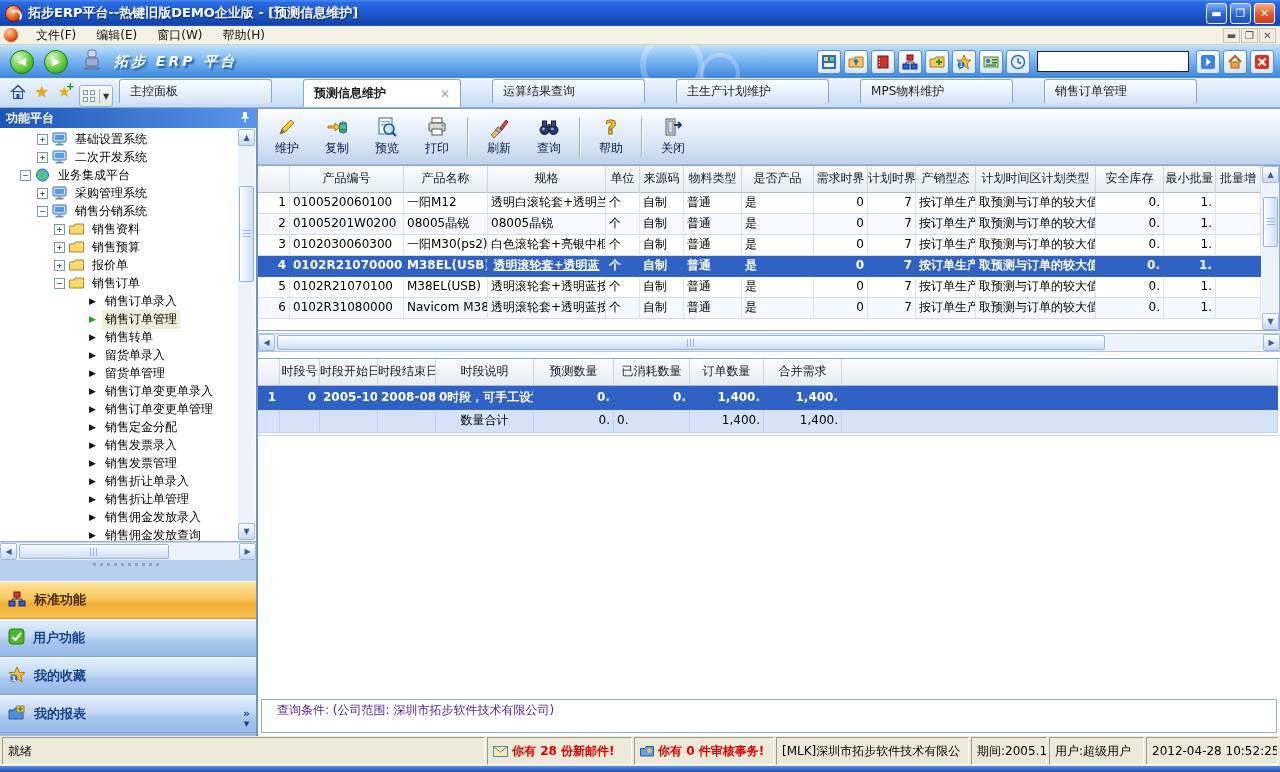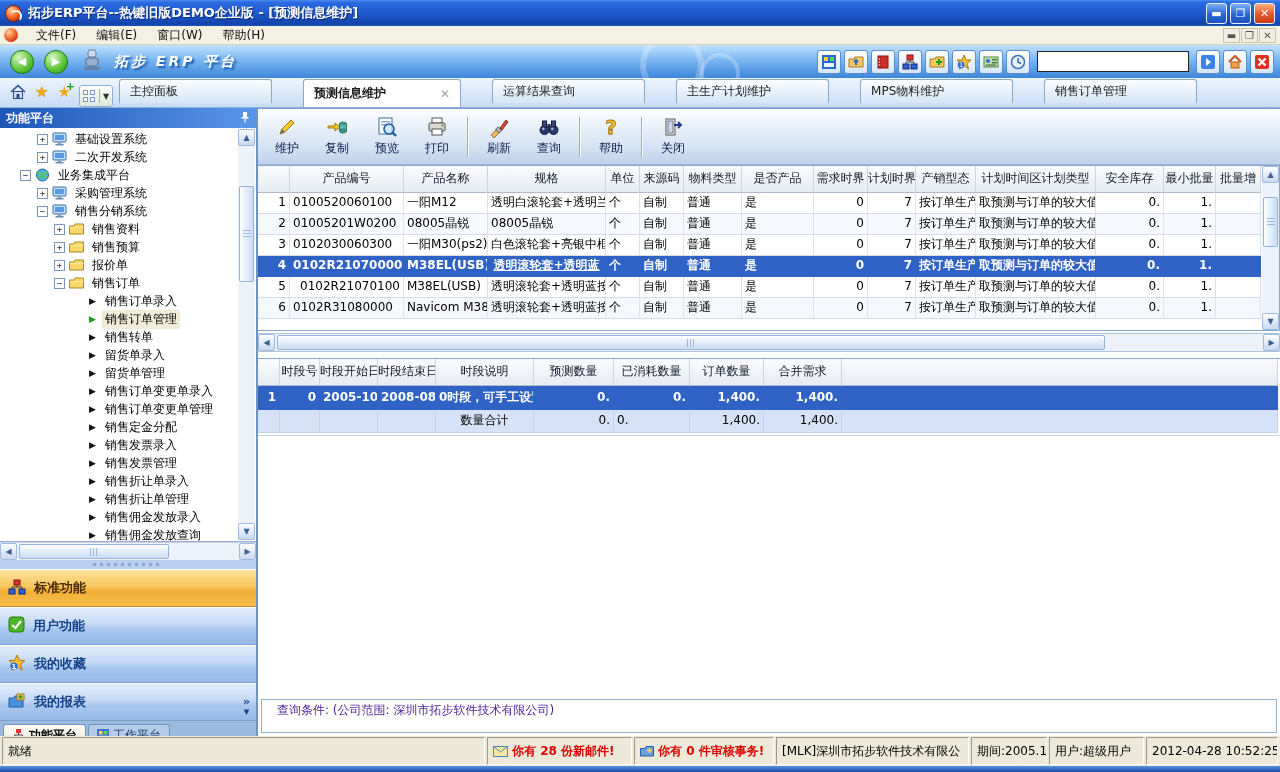--- a/index.html
+++ b/index.html
@@ -101,21 +101,21 @@
   .htrack{flex:1;position:relative;height:17px;}
   .hthumb{position:absolute;top:0;height:15px;margin:1px 0;border:1px solid #95b4dc;border-radius:2px;
     background:linear-gradient(180deg,#fdfeff,#cbdcf6);}
   .splitter{height:9px;flex:none;background:#b8cfee;display:flex;align-items:center;justify-content:center;}
   .splitter i{width:70px;height:3px;
     background:repeating-linear-gradient(90deg,#8aa6cc 0 3px,transparent 3px 7px);}
   .spanel{height:38px;flex:none;display:flex;align-items:center;padding:0 8px;gap:8px;
     font-size:13px;font-weight:bold;color:#15428b;border-top:1px solid #ffffff;border-bottom:1px solid #7aa0cc;
     background:linear-gradient(180deg,#e3eefb 0%,#c3d9f5 45%,#a9c6ee 60%,#97b9e8 100%);}
   .spanel.active{color:#4a2a00;border-bottom:1px solid #c98a2a;
-    background:linear-gradient(180deg,#fde29a 0%,#f8c860 45%,#f3ae35 60%,#f6bf4e 100%);}
+    background:linear-gradient(180deg,#fde29a 0%,#f8c860 45%,#f3ae35 60%,#f6bf4e 100%);margin-top:12px;}
   .sfiller{flex:1;position:relative;background:linear-gradient(180deg,#cfe0f6,#a8c4ea);}
   .chev{position:absolute;right:6px;bottom:4px;color:#15428b;font-size:11px;font-weight:bold;line-height:10px;text-align:center;}
   .s-tabs{height:24px;flex:none;display:flex;align-items:flex-end;background:#9db9dd;padding-left:3px;gap:2px;}
   .s-tab{height:21px;display:flex;align-items:center;gap:4px;font-size:12px;padding:0 8px;
     border:1px solid #6f94c0;border-bottom:none;border-radius:3px 3px 0 0;background:#b4cbe8;color:#1a3a6a;}
   .s-tab.active{background:linear-gradient(180deg,#fdfdf8,#e8e6da);font-weight:bold;color:#000;}
 
   
   .content{flex:1;display:flex;flex-direction:column;background:#fff;min-width:0;border-top:1px solid #7a9cc8;}
   .ctoolbar{height:56px;flex:none;display:flex;align-items:center;padding:0 4px;position:relative;
@@ -727,21 +727,21 @@
               <div class="gc" style="width: 54px; text-align: right;">0</div>
               <div class="gc" style="width: 48px; text-align: right;">7</div>
               <div class="gc" style="width: 60px; text-align: left;">按订单生产</div>
               <div class="gc" style="width: 120px; text-align: left;">取预测与订单的较大值</div>
               <div class="gc" style="width: 68px; text-align: right;">0.</div>
               <div class="gc" style="width: 52px; text-align: right;">1.</div>
               <div class="gc" style="width: 45px; text-align: left;"></div>
             </div>
             <div class="grow ">
               <div class="gc" style="width: 32px; text-align: right;">5</div>
-              <div class="gc" style="width: 114px; text-align: right;">0102R21070100</div>
+              <div class="gc" style="width: 114px; text-align: left;">0102R21070100</div>
               <div class="gc" style="width: 84px; text-align: left;">M38EL(USB)</div>
               <div class="gc" style="width: 118px; text-align: left;">透明滚轮套+透明蓝按</div>
               <div class="gc" style="width: 34px; text-align: left;">个</div>
               <div class="gc" style="width: 44px; text-align: left;">自制</div>
               <div class="gc" style="width: 58px; text-align: left;">普通</div>
               <div class="gc" style="width: 72px; text-align: left;">是</div>
               <div class="gc" style="width: 54px; text-align: right;">0</div>
               <div class="gc" style="width: 48px; text-align: right;">7</div>
               <div class="gc" style="width: 60px; text-align: left;">按订单生产</div>
               <div class="gc" style="width: 120px; text-align: left;">取预测与订单的较大值</div>

